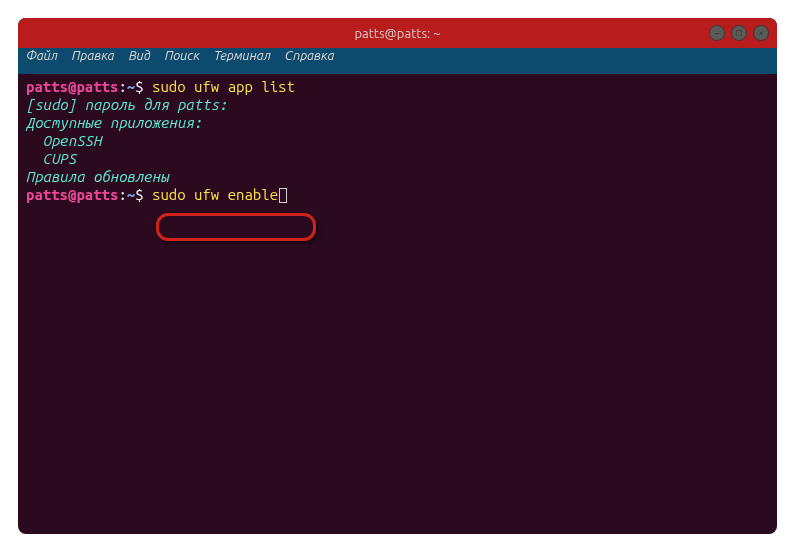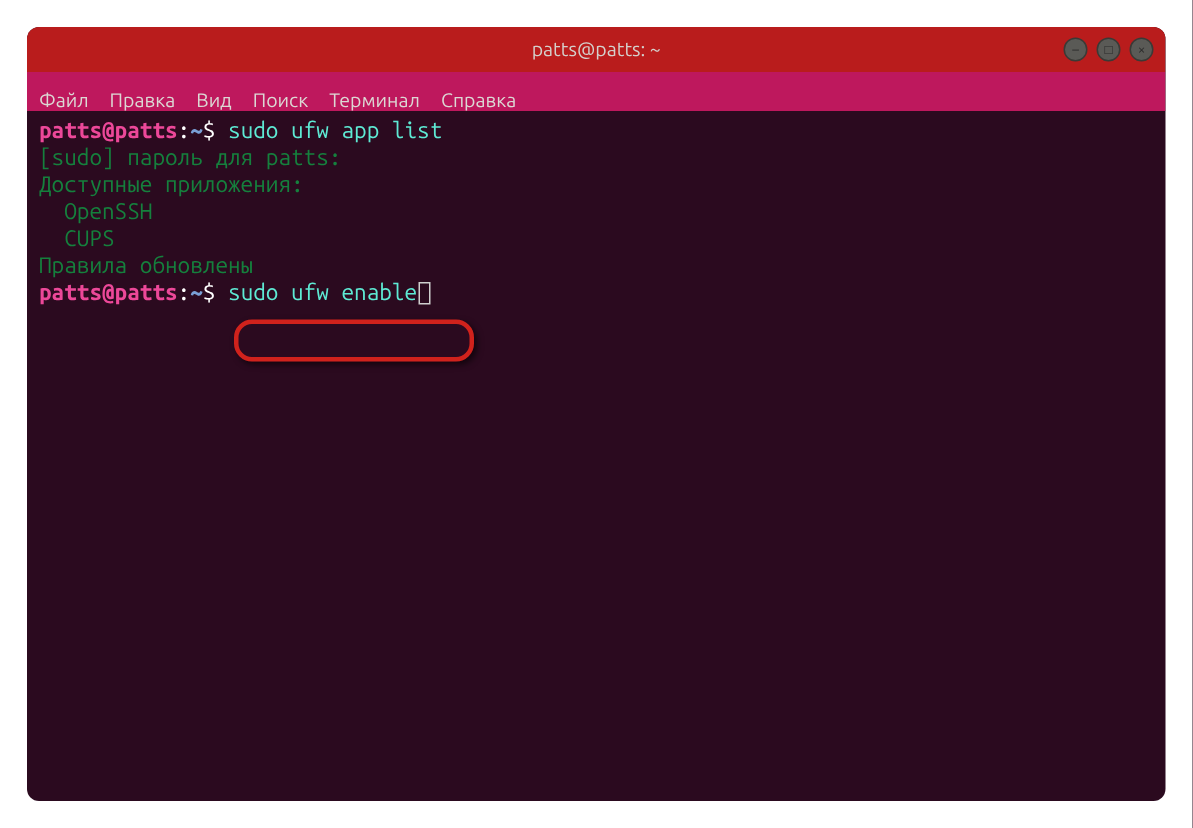--- a/index.html
+++ b/index.html
@@ -47,29 +47,30 @@
       background: #5a5a56;
       border: 1px solid #3a3a36;
       display: flex;
       align-items: center;
       justify-content: center;
       font-size: 9px;
       color: #2a2a2a;
       cursor: pointer;
     }
     .menubar {
-      background: #be185d;
+      background: #0c4a6e;
       height: 26px;
       display: flex;
-      align-items: flex-end;
+      align-items: flex-start;
       padding: 0 8px;
       gap: 14px;
       font-family: Ubuntu, sans-serif;
       font-size: 13px;
       color: #dcd8d4;
+      font-style: italic;
     }
     .menu-item {
       cursor: pointer;
     }
     .terminal-body {
       flex: 1;
       padding: 4px 8px;
       font-size: 15px;
       line-height: 1.2;
       color: #ffffff;
@@ -86,24 +87,25 @@
       color: #ffffff;
     }
     .prompt-path {
       color: #7aa0d6;
       font-weight: bold;
     }
     .prompt-dollar {
       color: #ffffff;
     }
     .cmd {
-      color: #5eead4;
+      color: #fde047;
     }
     .output {
-      color: #15803d;
+      color: #5eead4;
+      font-style: italic;
     }
     .cursor-block {
       display: inline-block;
       width: 8px;
       height: 15px;
       border: 1px solid #cfcfcf;
       vertical-align: text-bottom;
       margin-left: 1px;
     }
     .highlight-box {

